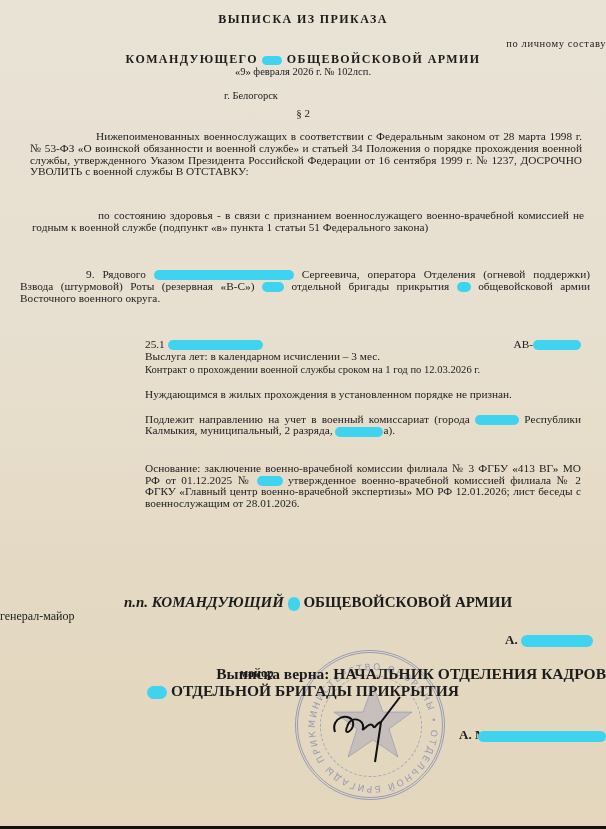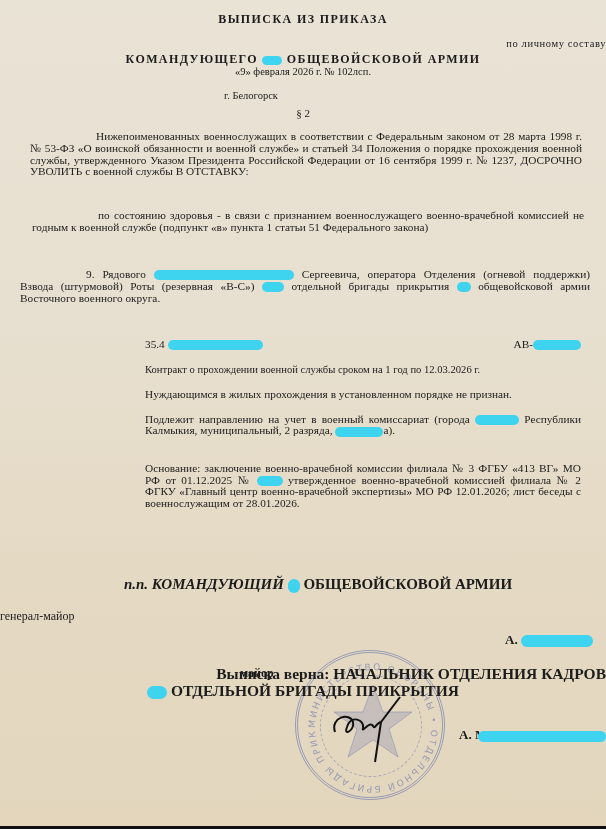--- a/index.html
+++ b/index.html
@@ -27,21 +27,21 @@
     .p2 { left: 32px; width: 552px; top: 210px; text-indent: 66px; }
     .p3 { left: 20px; width: 570px; top: 269px; text-indent: 66px; }
     .detail { left: 145px; width: 436px; font-size: 11.3px; line-height: 11.2px; text-align: justify; text-align-last: left; }
     .det-row { left: 145px; width: 436px; top: 338px; font-size: 11.3px; }
     .det-row .right { position: absolute; right: 0; top: 0; }
     .d1 { top: 351px; }
     .d2 { top: 364px; font-size: 10.6px; line-height: 11px; }
     .d3 { top: 389px; }
     .d4 { top: 414px; }
     .d5 { top: 463px; line-height: 11.5px; }
-    .sign1 { left: 0; width: 606px; top: 576px; font-size: 15px; font-weight: bold; text-align: center; padding-left: 30px; box-sizing: border-box; }
+    .sign1 { left: 0; width: 606px; top: 594px; font-size: 15px; font-weight: bold; text-align: center; padding-left: 30px; box-sizing: border-box; }
     .sign2 { left: 0; width: 606px; top: 609px; font-size: 12px; font-weight: normal; text-align: left; }
     .sign3 { left: 505px; top: 632px; font-size: 13px; font-weight: bold; }
     .verify1 { left: 0; width: 606px; top: 665px; font-size: 15.5px; font-weight: bold; text-align: right; padding-left: 20px; box-sizing: border-box; }
     .verify2 { left: 0; width: 606px; top: 682px; font-size: 15.5px; font-weight: bold; text-align: center; }
     .verify3 { left: 240px; top: 666px; font-size: 12px; font-weight: bold; }
     .verify4 { left: 459px; top: 727px; font-size: 13px; font-weight: bold; }
     .redact {
       display: inline-block; background: #3ed4ef; border-radius: 8px;
       vertical-align: middle; height: 10px;
     }
@@ -84,27 +84,28 @@
     <span>Рядового</span>
     <span class="redact" style="width:140px;"></span>
     <span>Сергеевича, оператора Отделения (огневой поддержки) Взвода (штурмовой) Роты (резервная «В-С»)</span>
     <span class="redact" style="width:22px;"></span>
     <span>отдельной бригады прикрытия</span>
     <span class="redact" style="width:14px;"></span>
     <span>общевойсковой армии Восточного военного округа.</span>
   </div>
 
   <div class="abs det-row">
-    <span>35.4</span>
+    <span>25.1</span>
     <span class="redact" style="width:95px;"></span>
     <span class="right">
       <span>АВ-</span><span class="redact" style="width:48px;"></span>
     </span>
   </div>
 
+  <div class="abs detail d1">Выслуга лет: в календарном исчислении – 3 мес.</div>
   <div class="abs detail d2">Контракт о прохождении военной службы сроком на 1 год по 12.03.2026 г.</div>
   <div class="abs detail d3">Нуждающимся в жилых прохождения в установленном порядке не признан.</div>
   <div class="abs detail d4">
     <span>Подлежит направлению на учет в военный комиссариат (города</span>
     <span class="redact" style="width:44px;"></span>
     <span>Республики Калмыкия, муниципальный, 2 разряда,</span>
     <span class="redact" style="width:48px;"></span><span>а).</span>
   </div>
   <div class="abs detail d5">
     <span>Основание: заключение военно-врачебной комиссии филиала № 3 ФГБУ «413 ВГ» МО РФ от 01.12.2025 №</span>

